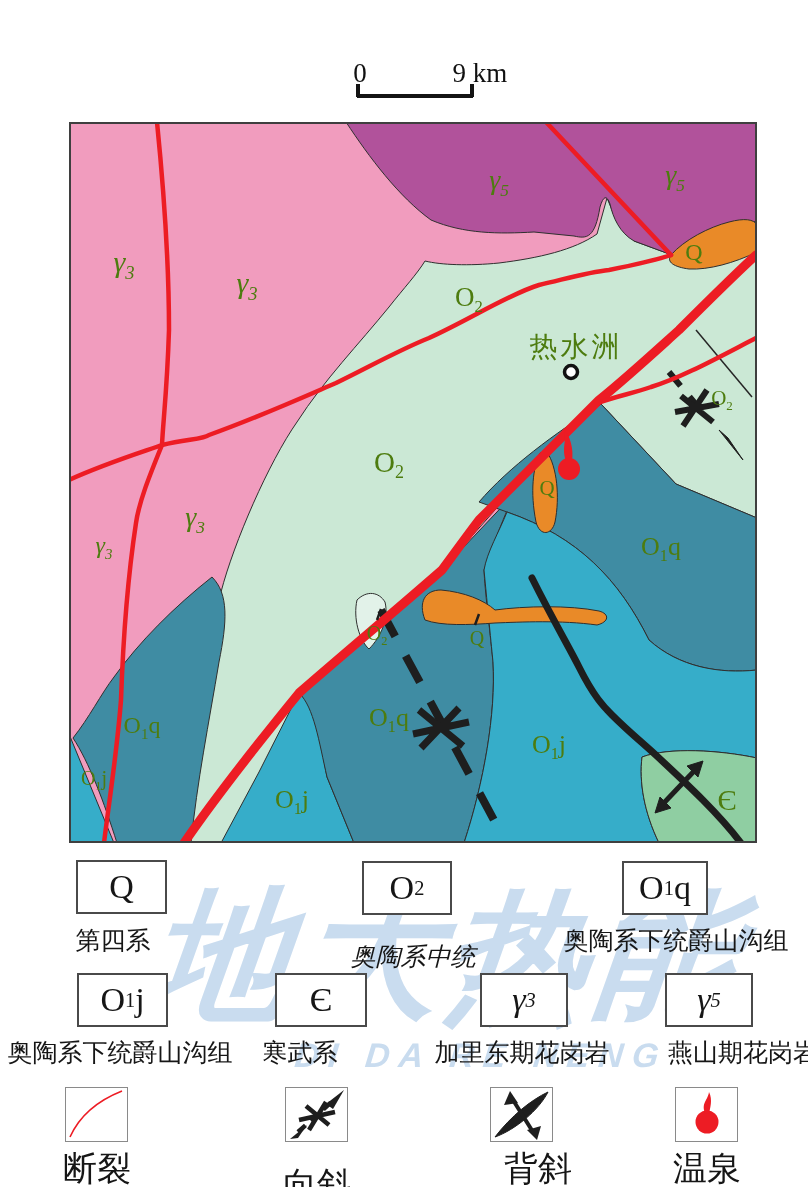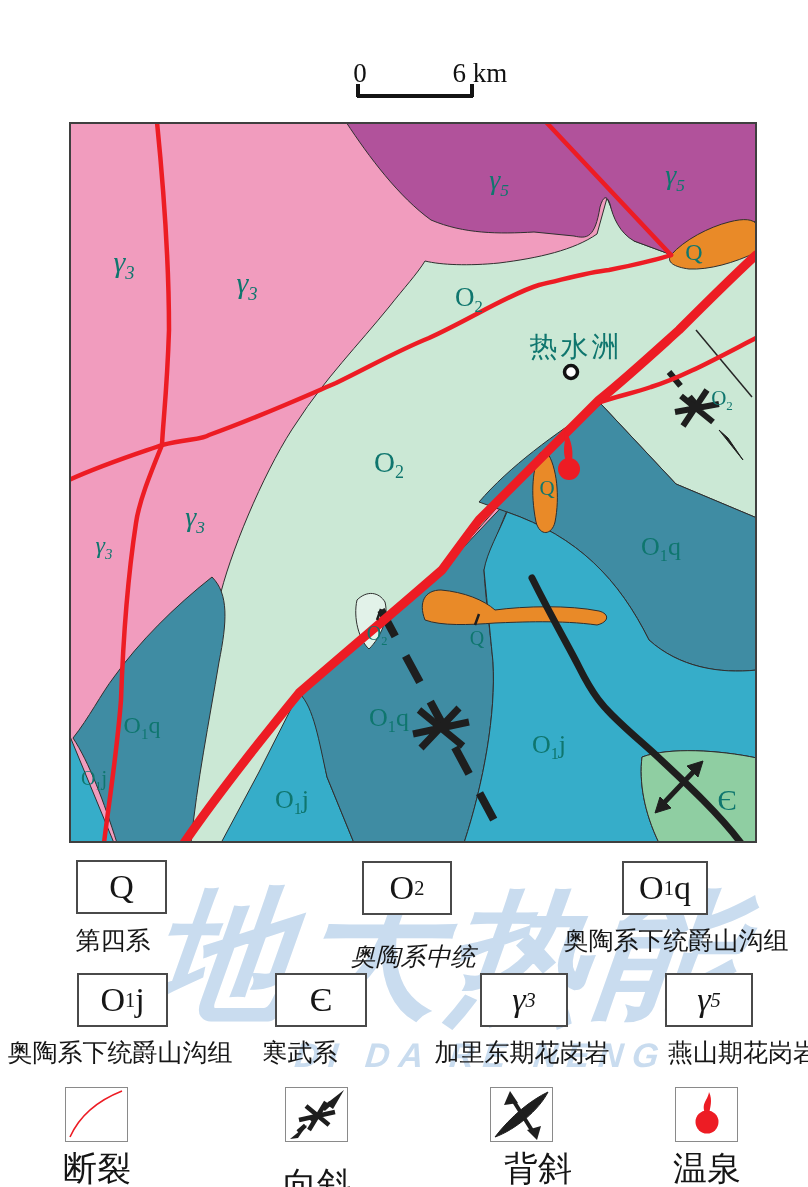--- a/index.html
+++ b/index.html
@@ -7,39 +7,39 @@
   .abs{position:absolute;}
   
   .sb-num{position:absolute;font-size:27px;color:#111;transform:translateX(-50%);}
   
   .map{position:absolute;left:69px;top:122px;width:688px;height:721px;}
   .map svg{position:absolute;left:0;top:0;}
   .rg{stroke:#2f2f2f;stroke-width:1;stroke-linejoin:round;}
   .fl{fill:none;stroke-linecap:round;stroke-linejoin:round;}
   .bk{fill:none;stroke:#262626;}
   .labels{position:absolute;left:0;top:0;width:688px;height:721px;}
-  .mlabel{position:absolute;transform:translate(-50%,-50%);color:#0f766e;white-space:nowrap;line-height:1;}
+  .mlabel{position:absolute;transform:translate(-50%,-50%);color:#4d7c0f;white-space:nowrap;line-height:1;}
   .mlabel sub{font-size:62%;line-height:0;}
   
   .wm{position:absolute;left:150px;top:878px;color:#c9dcef;font-weight:bold;font-style:italic;pointer-events:none;z-index:1;}
   .wm-main{font-size:142px;letter-spacing:6px;line-height:1.1;transform:skewX(-6deg);}
   .wm-sub{font-size:34px;letter-spacing:9px;margin-left:145px;margin-top:2px;transform:skewX(-6deg);font-family:"Liberation Sans",sans-serif;}
   
   .ubox{position:absolute;background:#fff;border:2px solid #4a4a4a;display:flex;align-items:center;justify-content:center;font-size:34px;color:#161616;z-index:2;box-sizing:border-box;}
   .ubox sub{font-size:60%;line-height:0;}
   .llabel{position:absolute;transform:translateX(-50%);font-size:25px;color:#161616;white-space:nowrap;z-index:2;}
   .sbox{position:absolute;background:#fff;border:1.5px solid #8a8a8a;z-index:2;box-sizing:border-box;}
   .slabel{position:absolute;transform:translateX(-50%);font-size:34px;color:#161616;white-space:nowrap;z-index:2;}
   .gam{font-style:italic;}
 </style>
 </head>
 <body>
 
 <span class="sb-num" style="left:360px;top:58px;">0</span>
-<span class="sb-num" style="left:480px;top:58px;">6 km</span>
+<span class="sb-num" style="left:480px;top:58px;">9 km</span>
 <svg class="abs" style="left:350px;top:80px;" width="160" height="26">
   <path d="M8,4 L8,17 M7,16 L123,16 M122,4 L122,17" stroke="#141414" stroke-width="4" fill="none"></path>
 </svg>
 
 <div class="map">
 <svg viewBox="0 0 688 721" width="688" height="721">
 
   <rect class="rg" x="0" y="0" width="688" height="721" fill="#F19CBE"></rect>
   <path class="rg" d="M538,76 L548,100 L565,119 L603,133 C625,121 652,107 688,99 L688,396 L607,362 L532,282 L455,355 L373,448 L230,571 L160,721 L118,721 C122,630 130,560 152,470 C165,420 200,340 228,300 C255,258 290,222 320,185 C335,166 348,152 356,139 C372,143 400,144 430,141 C470,136 505,128 528,112 Z" fill="#CBE8D5"></path>
   <path class="rg" d="M277,0 C300,35 330,75 362,98 C395,112 430,112 465,110 L505,114 C518,117 526,116 531,85 Q536,68 541,82 C544,96 551,111 565,119 L603,133 C625,121 652,107 688,99 L688,0 Z" fill="#B1529B"></path>

